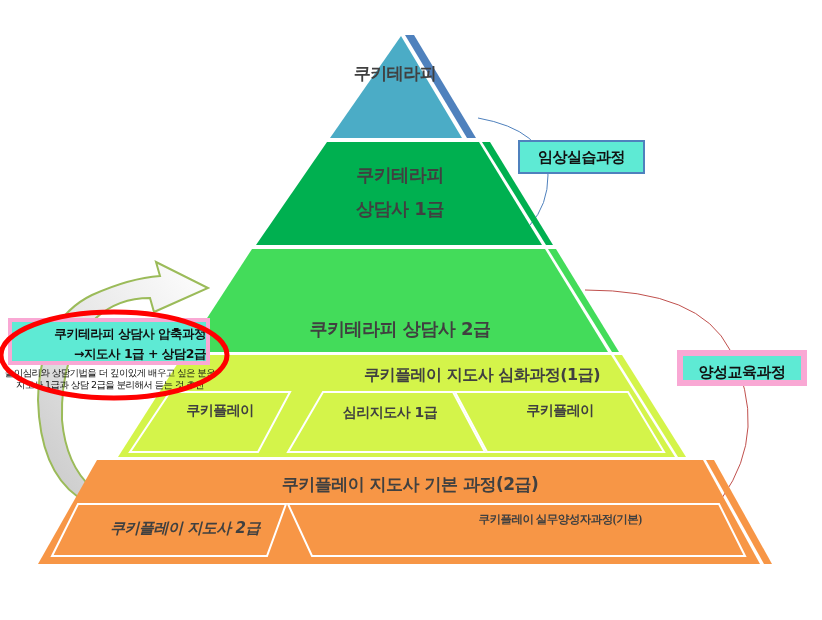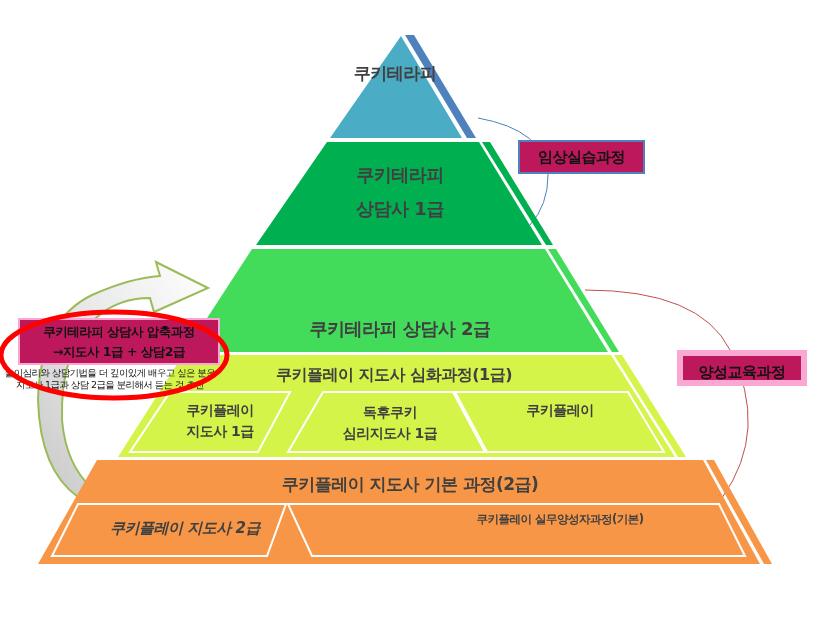--- a/index.html
+++ b/index.html
@@ -1,21 +1,21 @@
 <!DOCTYPE html>
 <html><head>
   <meta charset="utf-8">
   <style>
     html, body { margin: 0; padding: 0; background: #ffffff; }
     body { width: 822px; height: 620px; position: relative; overflow: hidden;
       font-family: "DejaVu Sans", "Liberation Sans", sans-serif; color: #111; }
     svg.canvas { position: absolute; left: 0; top: 0; }
     .lbl { position: absolute; text-align: center; font-weight: bold; color: #404040;
       line-height: 1.35; white-space: nowrap; letter-spacing: -0.5px; }
-    .box { position: absolute; background: #be185d; font-weight: bold; text-align: center;
+    .box { position: absolute; background: #5eead4; font-weight: bold; text-align: center;
       white-space: nowrap; box-sizing: border-box; letter-spacing: -0.5px; }
     .note { position: absolute; font-size: 9.5px; text-align: center; line-height: 1.3;
       white-space: nowrap; color: #111; letter-spacing: -0.6px; }
   </style>
 </head>
 <body>
 
 <svg class="canvas" width="822" height="620" viewBox="0 0 822 620">
   <defs>
     <linearGradient id="arrowGrad" x1="0" y1="1" x2="1" y2="0">
@@ -58,56 +58,54 @@
 
 <div class="lbl" style="left:300px; top:158px; width:200px; font-size:18px; line-height:34px;">
   <div>쿠키테라피</div>
   <div>상담사 1급</div>
 </div>
 
 <div class="lbl" style="left:230px; top:284px; width:340px; font-size:18px;margin-top:33px;">
   <span>쿠키테라피 상담사 2급</span>
 </div>
 
-<div class="lbl" style="left:204px; top:364px; width:380px; font-size:16px;">
+<div class="lbl" style="left:220px; top:364px; width:380px; font-size:16px;text-align:right;">
   <span>쿠키플레이 지도사 심화과정(1급)</span>
 </div>
 
 <div class="lbl" style="left:160px; top:400px; width:120px; font-size:14px; line-height:21px;">
   <div>쿠키플레이</div>
-  <div>지도사 1급</div>
 </div>
 <div class="lbl" style="left:320px; top:402px; width:140px; font-size:14px; line-height:21px;">
-  <div>독후쿠키</div>
   <div>심리지도사 1급</div>
 </div>
 <div class="lbl" style="left:490px; top:400px; width:140px; font-size:14px; line-height:21px;">
   <div>쿠키플레이</div>
 </div>
 
 <div class="lbl" style="left:200px; top:473px; width:420px; font-size:17px;">
   <span>쿠키플레이 지도사 기본 과정(2급)</span>
 </div>
 
 <div class="lbl" style="left:90px; top:518px; width:190px; font-size:15px;font-style:italic;">
   <span>쿠키플레이 지도사 2급</span>
 </div>
-<div class="lbl" style="left:410px; top:510px; width:300px; font-size:11.5px; line-height:18px;">
+<div class="lbl" style="left:410px; top:510px; width:300px; font-size:11.5px; line-height:18px;font-family:Liberation Serif, serif;">
   <div>쿠키플레이 실무양성자과정(기본)</div>
 </div>
 
 <div class="box" style="left:518px; top:140px; width:127px; height:34px; border:2px solid #4F81BD; font-size:15px; line-height:30px;">
   <span>임상실습과정</span>
 </div>
 
 <div class="box" style="left:677px; top:350px; width:130px; height:36px; border:6px solid #f9a8d4; font-size:15px; line-height:32px;">
   <span>양성교육과정</span>
 </div>
 
-<div class="box" style="left:18px; top:318px; width:202px; height:47px; border:2px solid #f9a8d4; font-size:12.5px; line-height:20px; padding-top:2px;">
+<div class="box" style="left:8px; top:318px; width:202px; height:47px; border:4px solid #f9a8d4; font-size:12.5px; line-height:20px; padding-top:2px;text-align:right;">
   <div>쿠키테라피 상담사 압축과정</div>
   <div>→지도사 1급 + 상담2급</div>
 </div>
 
 <div class="note" style="left:0px; top:367px; width:220px;">
   <div>놀이심리와 상담기법을 더 깊이있게 배우고 싶은 분은</div>
   <div>지도사 1급과 상담 2급을 분리해서 듣는 것 추천</div>
 </div>
 
 <svg class="canvas" width="822" height="620" viewBox="0 0 822 620" style="pointer-events:none;">

